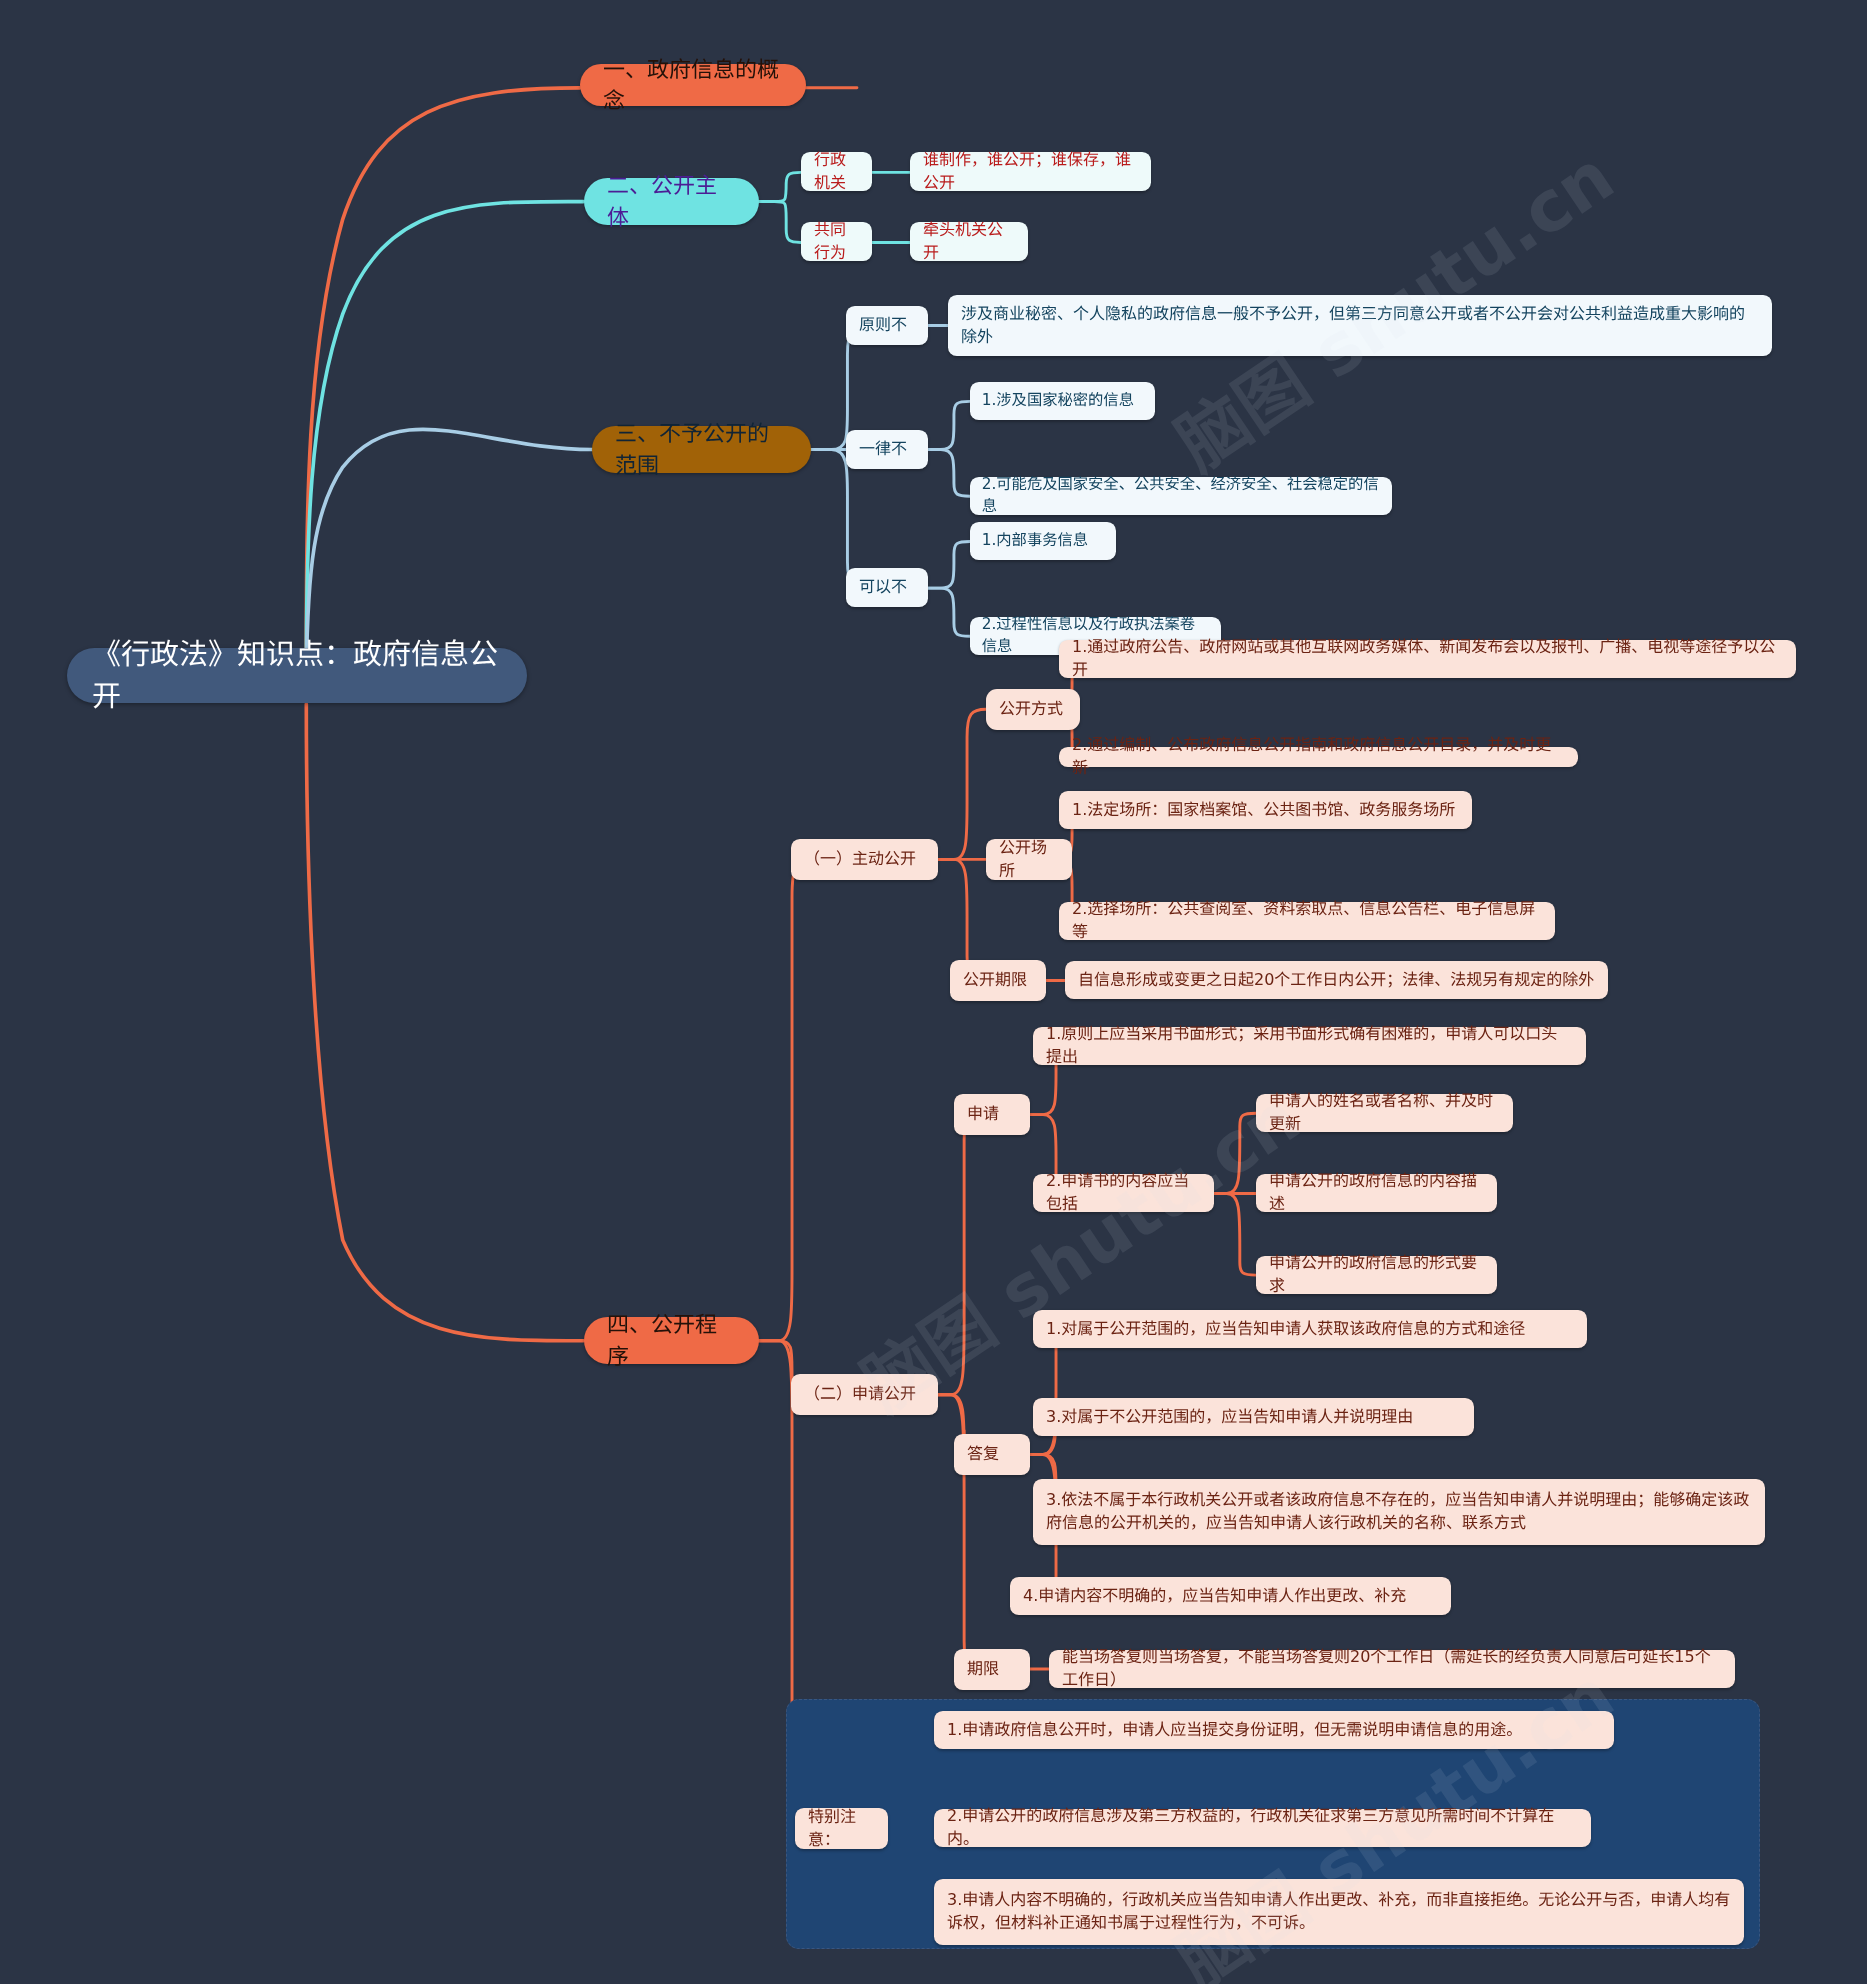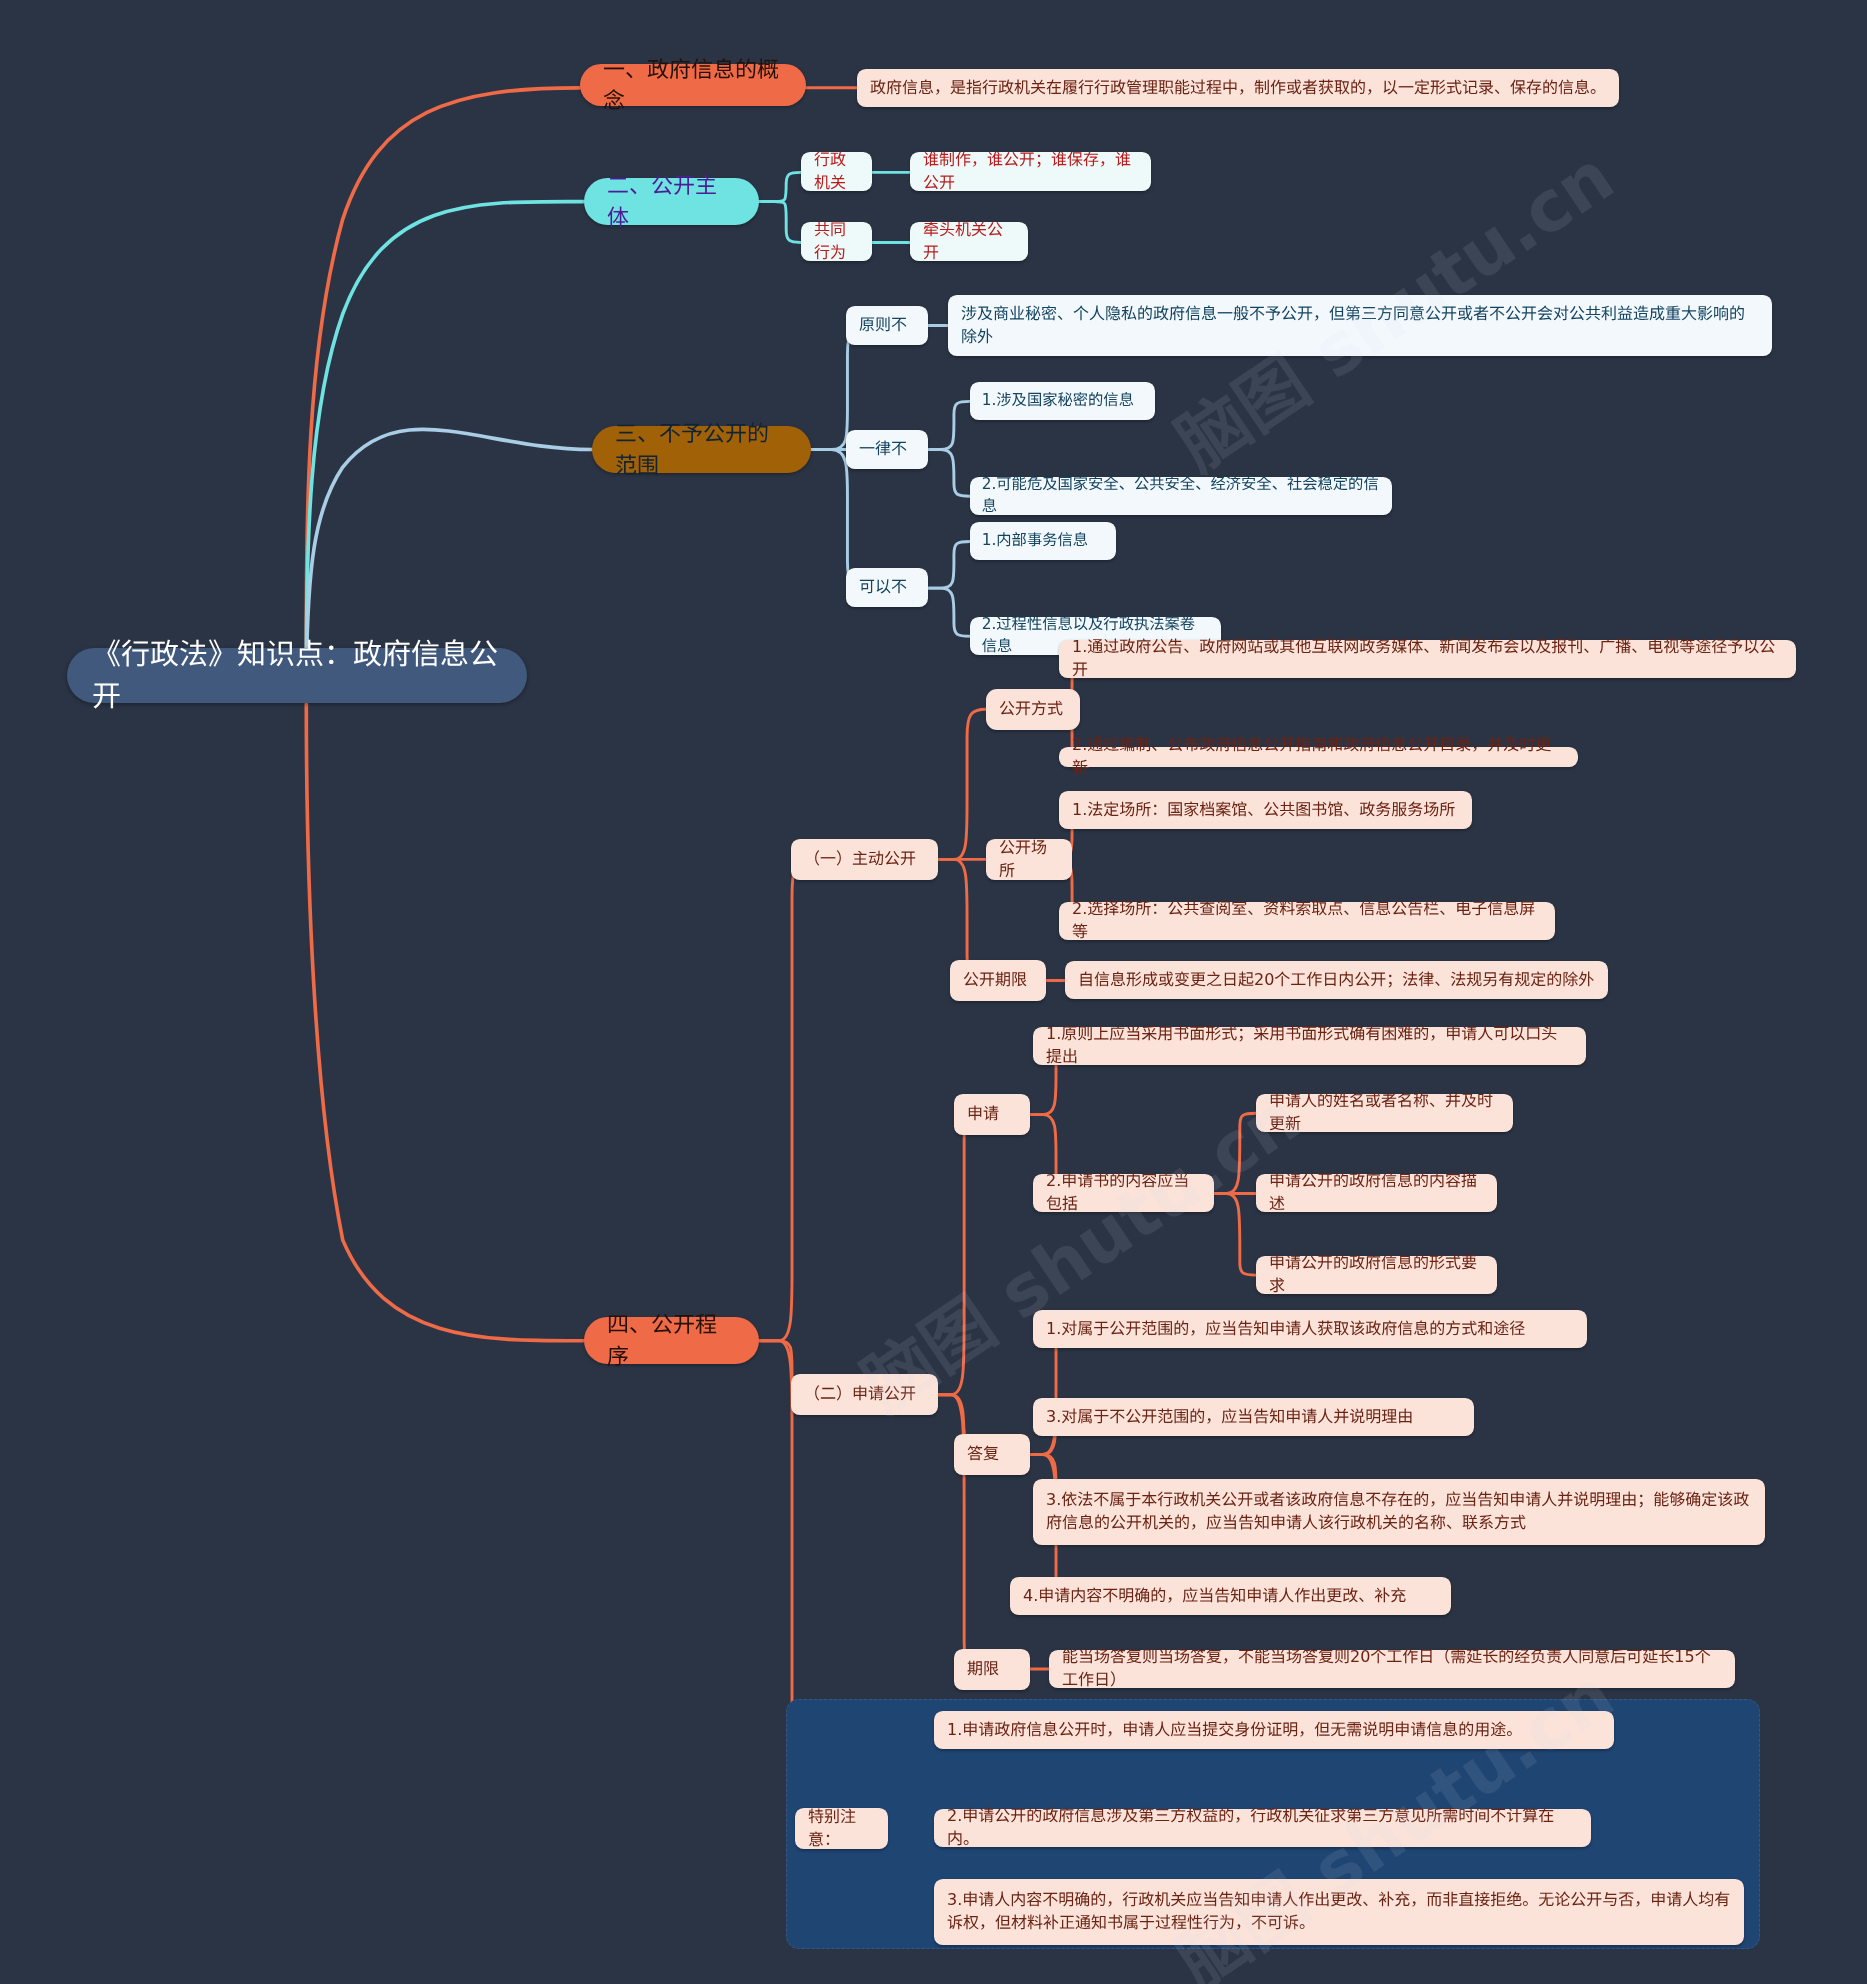--- a/index.html
+++ b/index.html
@@ -155,23 +155,20 @@
     </g>
   </svg>
 
   <div class="node root" style="left:67px;top:648px;width:460px;height:55px;">
     <span>《行政法》知识点：政府信息公开</span>
   </div>
 
   <div class="node pill orange" style="left:580px;top:64px;width:226px;height:42px;">
     <span>一、政府信息的概念</span>
   </div>
-  <div class="node card t-orange" style="left:857px;top:69px;width:762px;height:38px;">
-    <span>政府信息，是指行政机关在履行行政管理职能过程中，制作或者获取的，以一定形式记录、保存的信息。</span>
-  </div>
 
   <div class="node pill cyan" style="left:584px;top:178px;width:175px;height:47px;">
     <span>二、公开主体</span>
   </div>
   <div class="node card t-cyan" style="left:801px;top:152px;width:71px;height:39px;">
     <span>行政机关</span>
   </div>
   <div class="node card t-cyan" style="left:910px;top:152px;width:241px;height:39px;">
     <span>谁制作，谁公开；谁保存，谁公开</span>
   </div>

